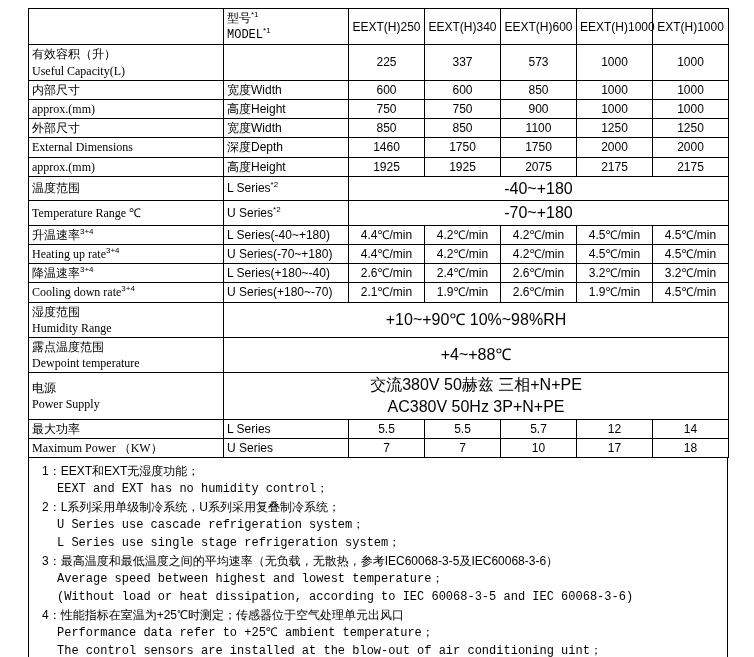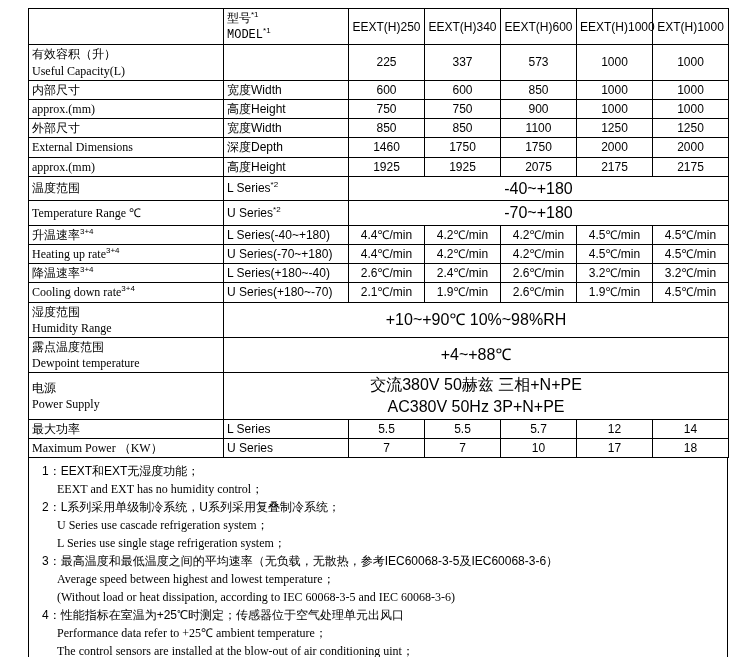--- a/index.html
+++ b/index.html
@@ -87,21 +87,21 @@
     font-size: 12px;
     line-height: 1.5;
   }
   .notes .cn {
     font-family: "Liberation Sans", sans-serif;
   }
   .notes .en {
     font-family: "Liberation Mono", monospace;
   }
   .notes .ind1 { padding-left: 0px; margin-left: 7px; }
-  .notes .ind2 { padding-left: 22px; font-family: Liberation Serif, serif; }
+  .notes .ind2 { padding-left: 22px; }
   .nowrap { white-space: nowrap; }
 </style>
 </head>
 <body>
 
 <div id="sheet">
 
   <table class="spec">
     <colgroup>
       <col class="c0">

